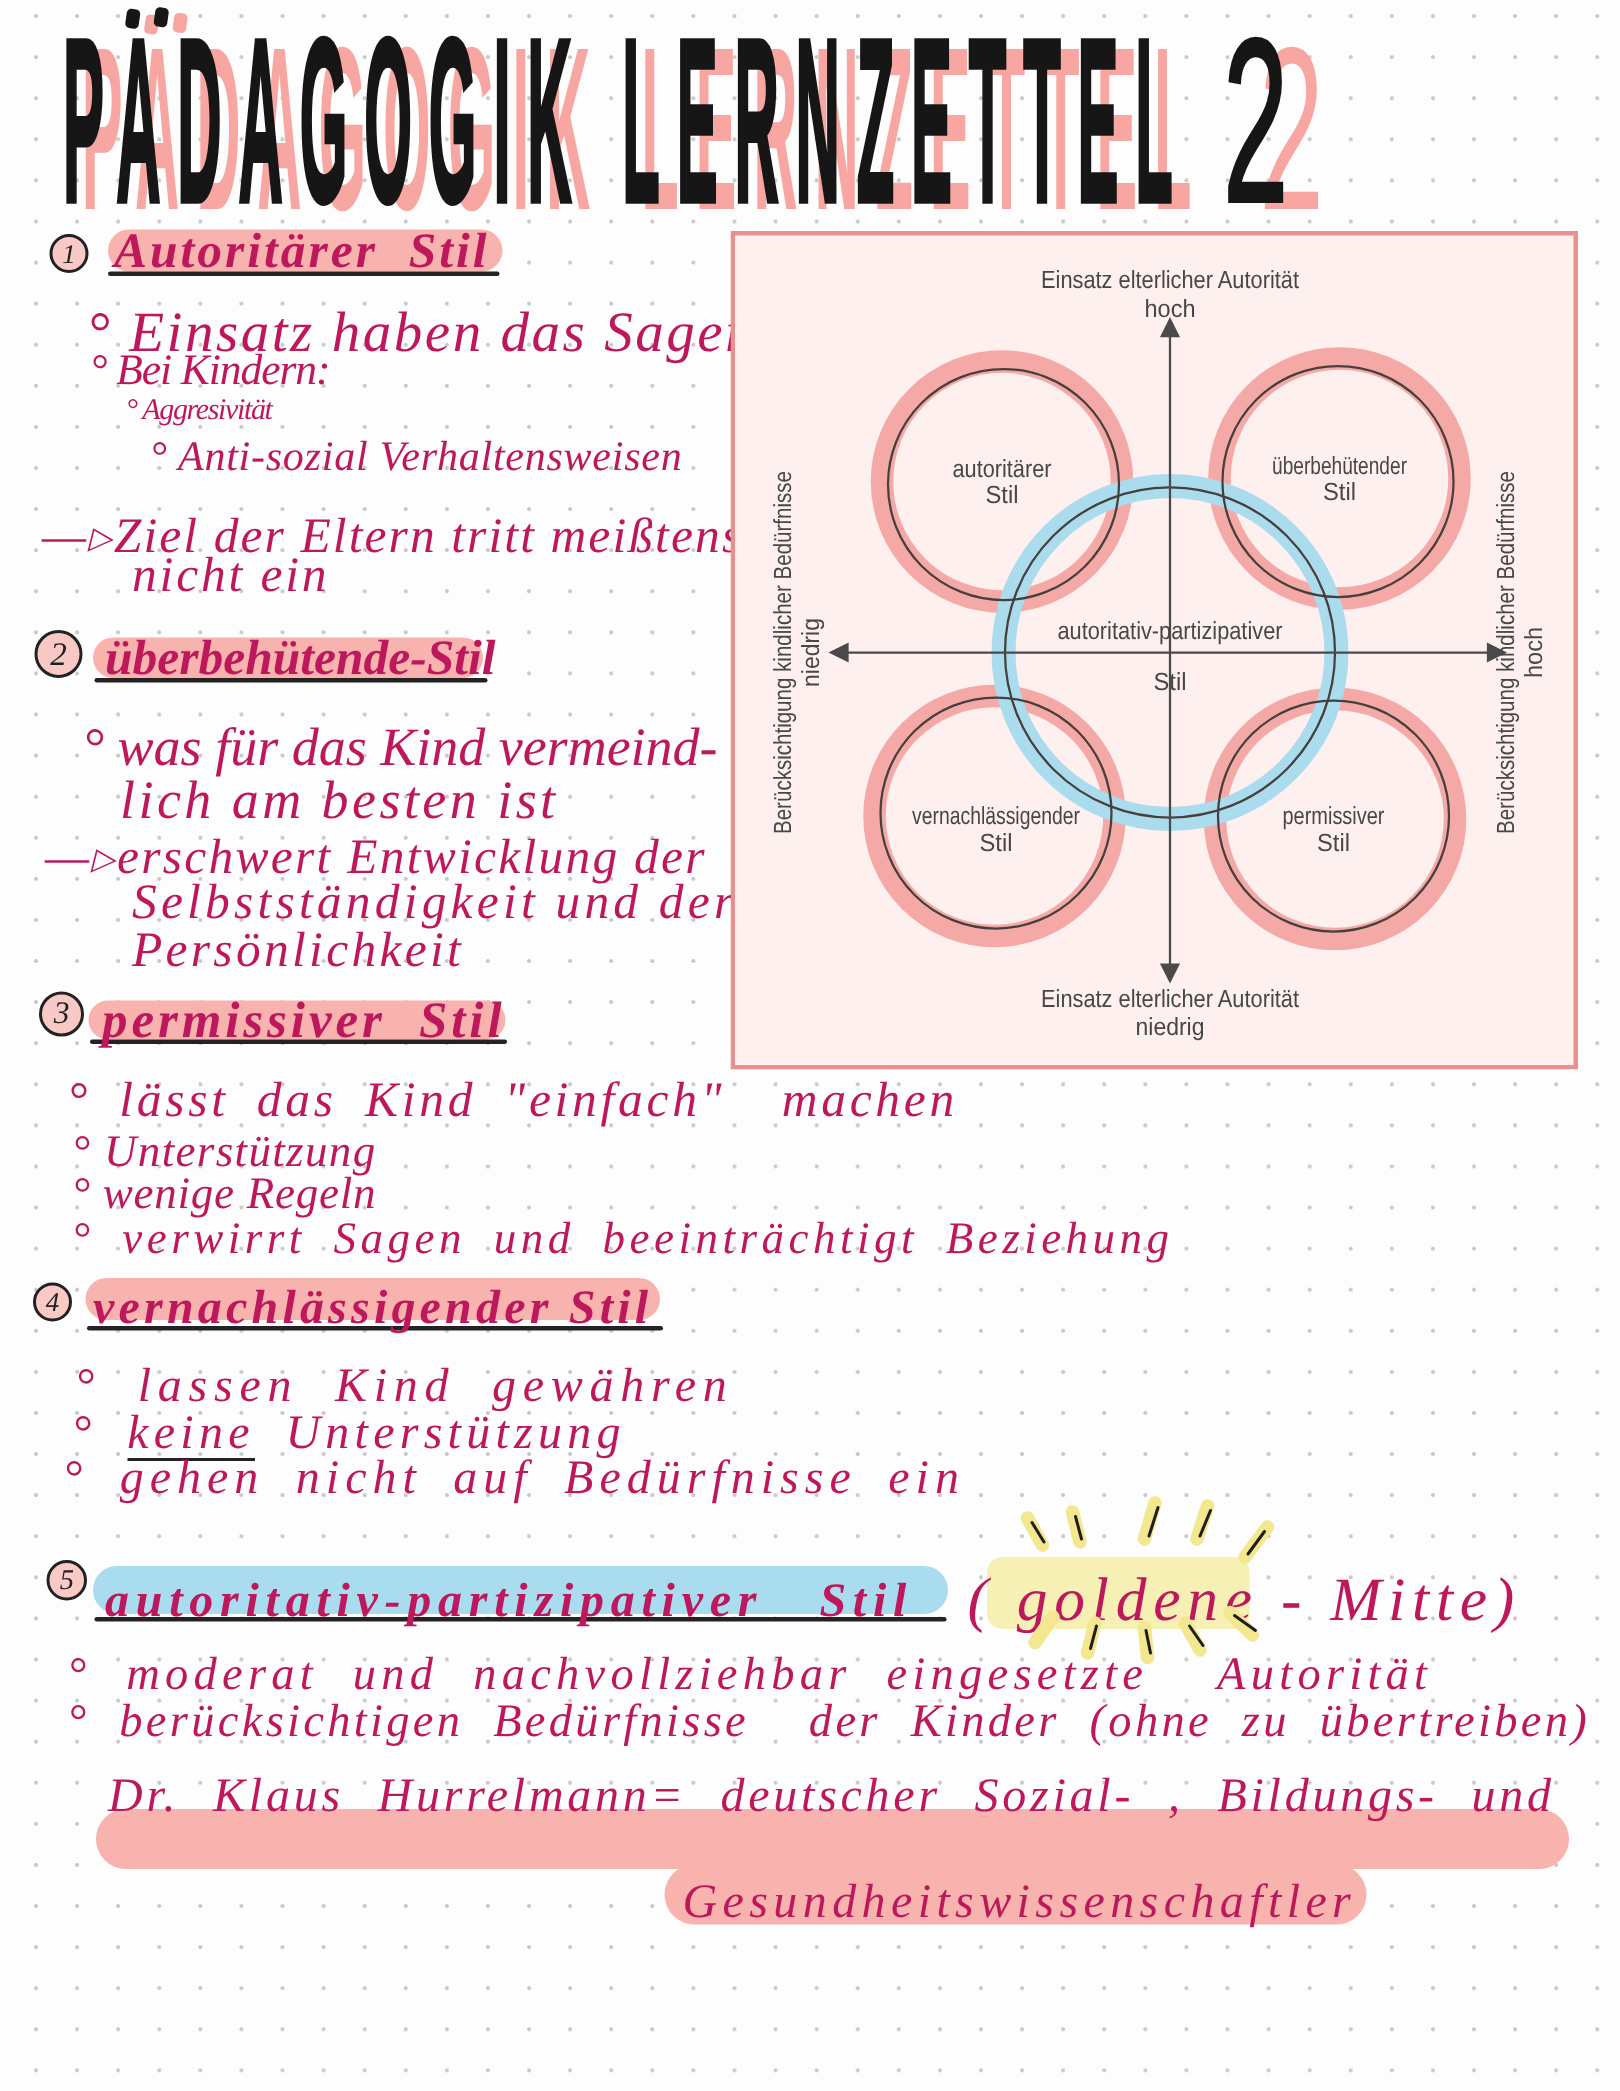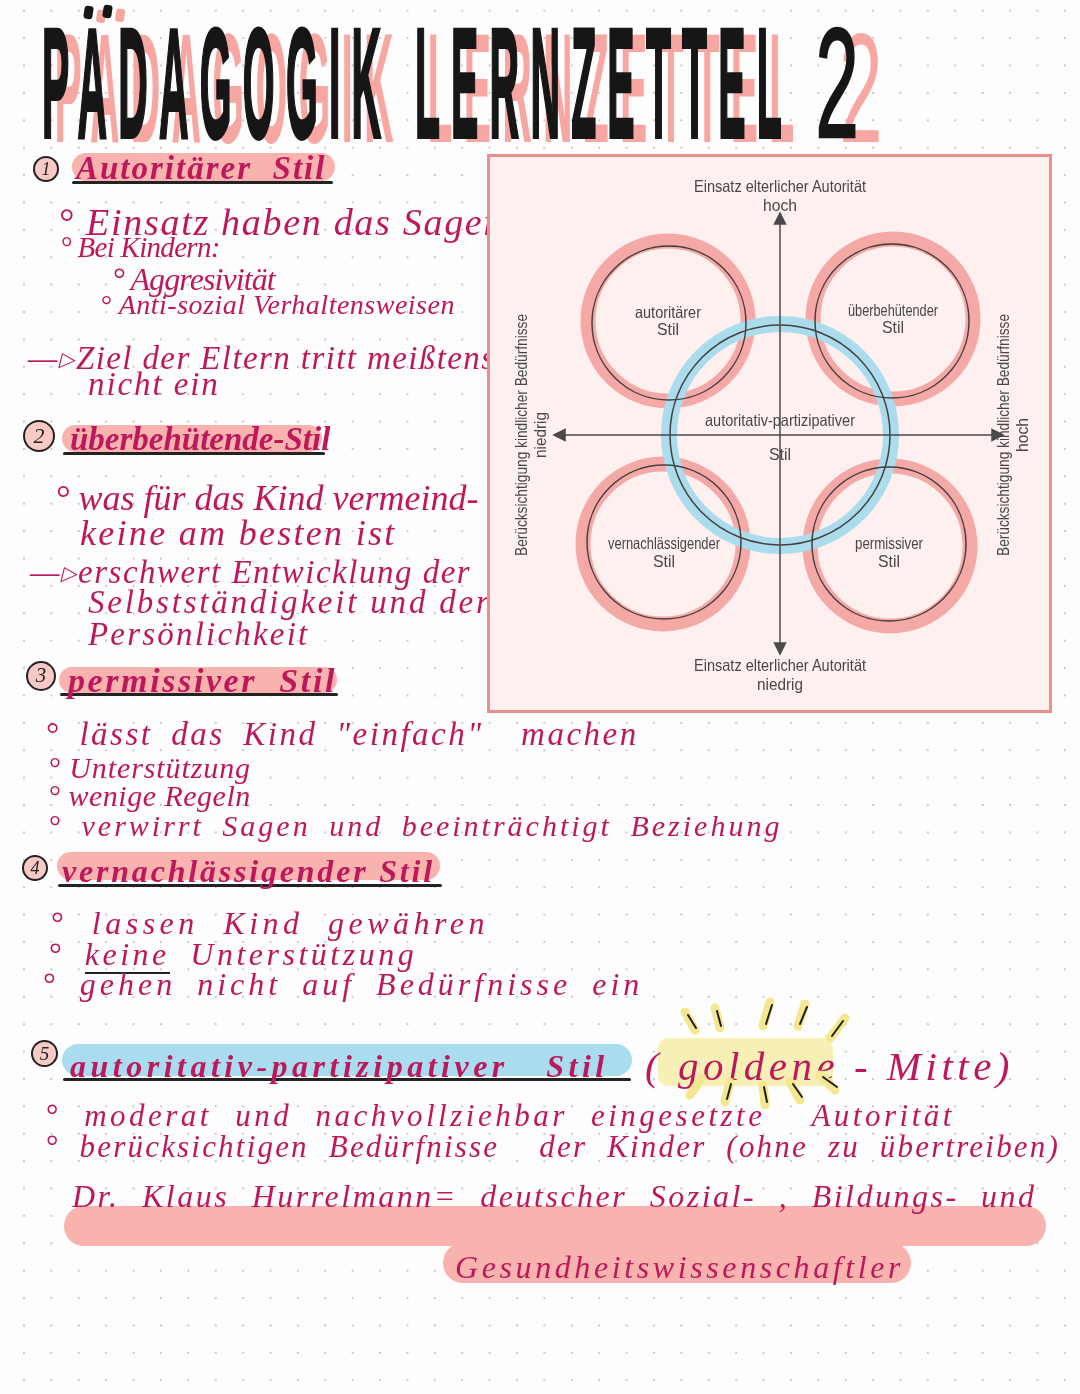--- a/index.html
+++ b/index.html
@@ -30,32 +30,32 @@
 <div style="position:absolute;left:84px;top:6px;width:9px;height:13px;background:#161616;border-radius:3px;transform:rotate(8deg);box-shadow:13px 2px 0 #f7a6a1;"></div>
 <div style="position:absolute;left:103px;top:5px;width:9px;height:13px;background:#161616;border-radius:3px;transform:rotate(8deg);box-shadow:13px 2px 0 #f7a6a1;"></div>
 
 <div class="num" style="left:33px;top:156px;width:26px;height:26px;font-size:18px;line-height:22px;">1</div>
 <div class="hl pink" style="left:72px;top:153px;width:263px;height:28px;"></div>
 <div class="ul" style="left:72px;top:181px;width:261px;"></div>
 <div class="hw" style="left:76px;top:152px;font-size:33px;font-weight:bold;letter-spacing:2px;">Autoritärer&nbsp; Stil</div>
 
 <div class="hw" style="left:58px;top:203px;font-size:38px;letter-spacing:1.7px;">° Einsatz haben das Sagen</div>
 <div class="hw" style="left:60px;top:233px;font-size:29px;letter-spacing:-0.7px;">° Bei Kindern:</div>
-<div class="hw" style="left:112px;top:263px;font-size:32px;letter-spacing:-0.9px;">° Aggresivität</div>
+<div class="hw" style="left:84px;top:263px;font-size:20px;letter-spacing:-0.9px;">° Aggresivität</div>
 <div class="hw" style="left:100px;top:291px;font-size:28px;letter-spacing:0.5px;">° Anti-sozial Verhaltensweisen</div>
 <div class="hw" style="left:28px;top:342px;font-size:33px;letter-spacing:1.4px;">—<span style="font-size:0.62em;vertical-align:0.14em;">▷</span>Ziel der Eltern tritt meißtens</div>
 <div class="hw" style="left:88px;top:368px;font-size:33px;letter-spacing:1.9px;">nicht ein</div>
 
 <div class="num" style="left:23px;top:420px;width:32px;height:32px;font-size:22px;line-height:27px;">2</div>
 <div class="hl pink" style="left:62px;top:425px;width:260px;height:27px;"></div>
 <div class="ul" style="left:63px;top:452px;width:262px;"></div>
 <div class="hw" style="left:70px;top:423px;font-size:33px;font-weight:bold;">überbehütende-Stil</div>
 
 <div class="hw" style="left:55px;top:480px;font-size:36px;">° was für das Kind vermeind-</div>
-<div class="hw" style="left:80px;top:515px;font-size:36px;letter-spacing:2.3px;">keine am besten ist</div>
+<div class="hw" style="left:80px;top:515px;font-size:36px;letter-spacing:2.3px;">lich am besten ist</div>
 <div class="hw" style="left:30px;top:556px;font-size:33px;letter-spacing:1.5px;">—<span style="font-size:0.62em;vertical-align:0.14em;">▷</span>erschwert Entwicklung der</div>
 <div class="hw" style="left:88px;top:586px;font-size:33px;letter-spacing:2.8px;">Selbstständigkeit und der</div>
 <div class="hw" style="left:88px;top:618px;font-size:33px;letter-spacing:2.2px;">Persönlichkeit</div>
 
 <div class="num" style="left:26px;top:661px;width:30px;height:30px;font-size:21px;line-height:25px;">3</div>
 <div class="hl pink" style="left:59px;top:667px;width:278px;height:26px;"></div>
 <div class="ul" style="left:60px;top:693px;width:278px;"></div>
 <div class="hw" style="left:68px;top:664px;font-size:34px;font-weight:bold;letter-spacing:2.6px;">permissiver&nbsp; Stil</div>
 
 <div class="hw" style="left:45px;top:718px;font-size:33px;letter-spacing:2.5px;word-spacing:8px;">° lässt das Kind "einfach"&nbsp; machen</div>

